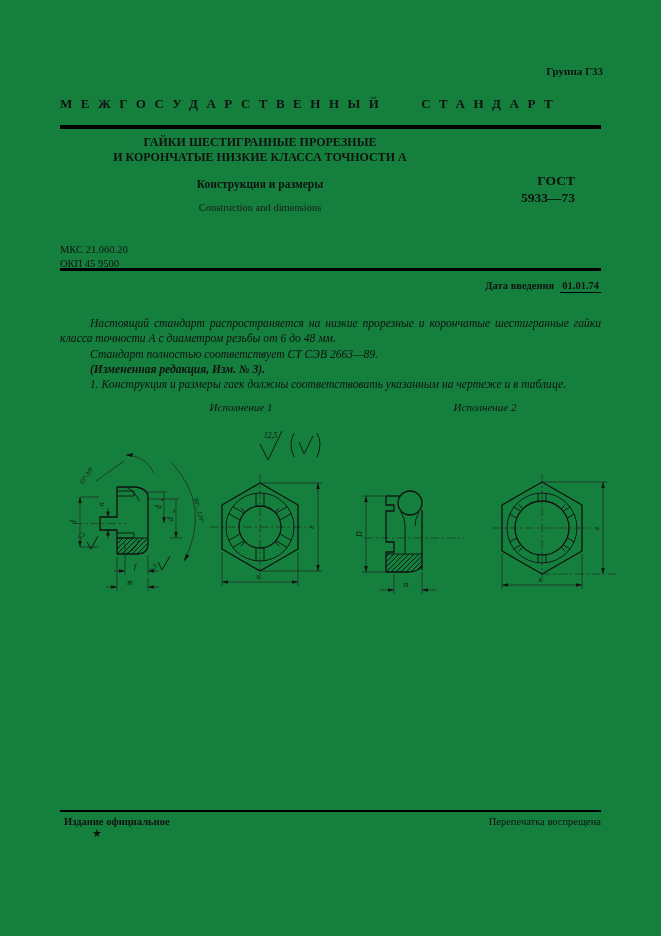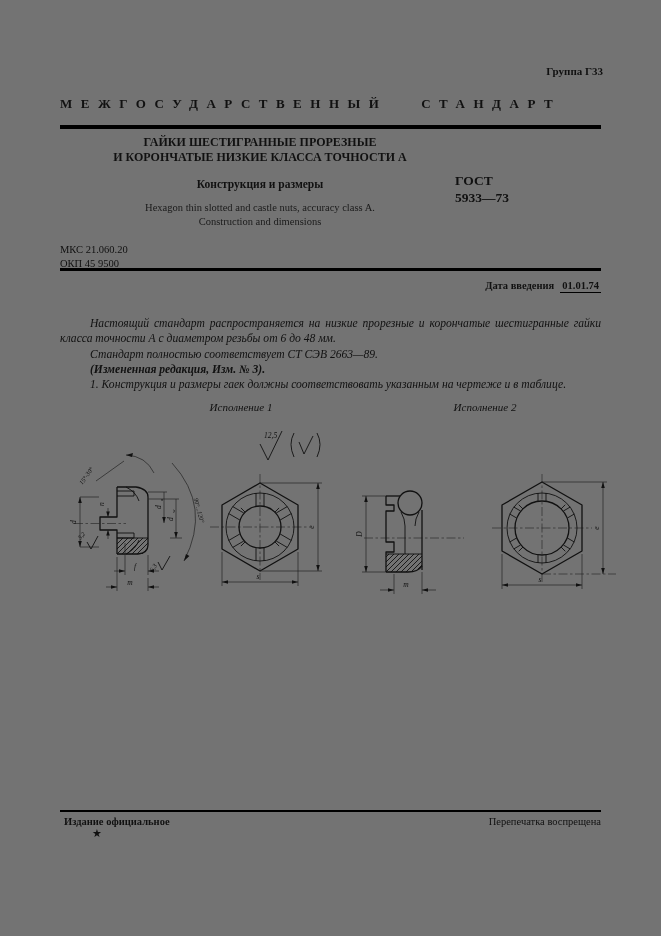--- a/index.html
+++ b/index.html
@@ -1,32 +1,32 @@
 <!DOCTYPE html>
 <html><head>
 <meta charset="utf-8">
 <style>
   html,body{margin:0;padding:0;background:#e8e8e8;}
   .page{
-    position:relative;width:661px;height:936px;background:#737373;
+    position:relative;width:661px;height:936px;background:#15803d;
     font-family:"Liberation Serif", serif;color:#111;overflow:hidden;margin:0 auto;
   }
   .abs{position:absolute;}
   .b{font-weight:bold;}
   .group{top:65px;right:58px;font-size:11px;}
   .gost-line{
     top:96px;left:60px;width:541px;font-size:13px;font-weight:bold;
     letter-spacing:8.5px;word-spacing:22px;white-space:nowrap;
   }
   .rule-thick1{top:125px;left:60px;width:541px;height:4px;background:#000;}
   .title-col{top:135px;left:60px;width:400px;text-align:center;}
   .title-ru{font-size:12px;font-weight:bold;line-height:15px;}
   .subtitle-ru{margin-top:13px;font-size:11.5px;font-weight:bold;}
   .title-en{margin-top:11px;font-size:10.5px;line-height:14px;color:#1a1a1a;}
-  .gost-block{top:172px;left:455px;width:120px;text-align:left;font-size:13.5px;font-weight:bold;line-height:17px;}
+  .gost-block{top:172px;left:455px;width:120px;text-align:right;font-size:13.5px;font-weight:bold;line-height:17px;}
   .codes{top:243px;left:60px;font-size:10.5px;line-height:13.5px;}
   .rule-thick2{top:268px;left:60px;width:541px;height:3px;background:#000;}
   .date-line{top:280px;right:60px;font-size:10.5px;font-weight:bold;font-family:Liberation Serif, serif;}
   .date-value{border-bottom:1.5px solid #000;padding:0 2px 1px 2px;margin-left:6px;}
   .bodytext{top:316px;left:60px;width:541px;font-size:11.6px;line-height:15.3px;text-align:justify;font-style:italic;}
   .bodytext p{margin:0;text-indent:30px;}
   .variant{top:401px;font-size:11px;font-style:italic;}
   .variant1{left:176px;width:130px;text-align:center;}
   .variant2{left:420px;width:130px;text-align:center;}
   .footer-rule{top:810px;left:60px;width:541px;height:2px;background:#000;}
@@ -51,21 +51,20 @@
   <div class="abs group b">Группа Г33</div>
 
   <div class="abs gost-line">МЕЖГОСУДАРСТВЕННЫЙ СТАНДАРТ</div>
   <div class="abs rule-thick1"></div>
 
   <div class="abs title-col">
     <div class="title-ru">ГАЙКИ ШЕСТИГРАННЫЕ ПРОРЕЗНЫЕ</div>
     <div class="title-ru">И КОРОНЧАТЫЕ НИЗКИЕ КЛАССА ТОЧНОСТИ А</div>
     <div class="subtitle-ru">Конструкция и размеры</div>
     <div class="title-en">
-      <div>Hexagon thin slotted and castle nuts, accuracy class A.</div>
       <div>Construction and dimensions</div>
     </div>
   </div>
 
   <div class="abs gost-block">
     <div>ГОСТ</div>
     <div>5933—73</div>
   </div>
 
   <div class="abs codes">

